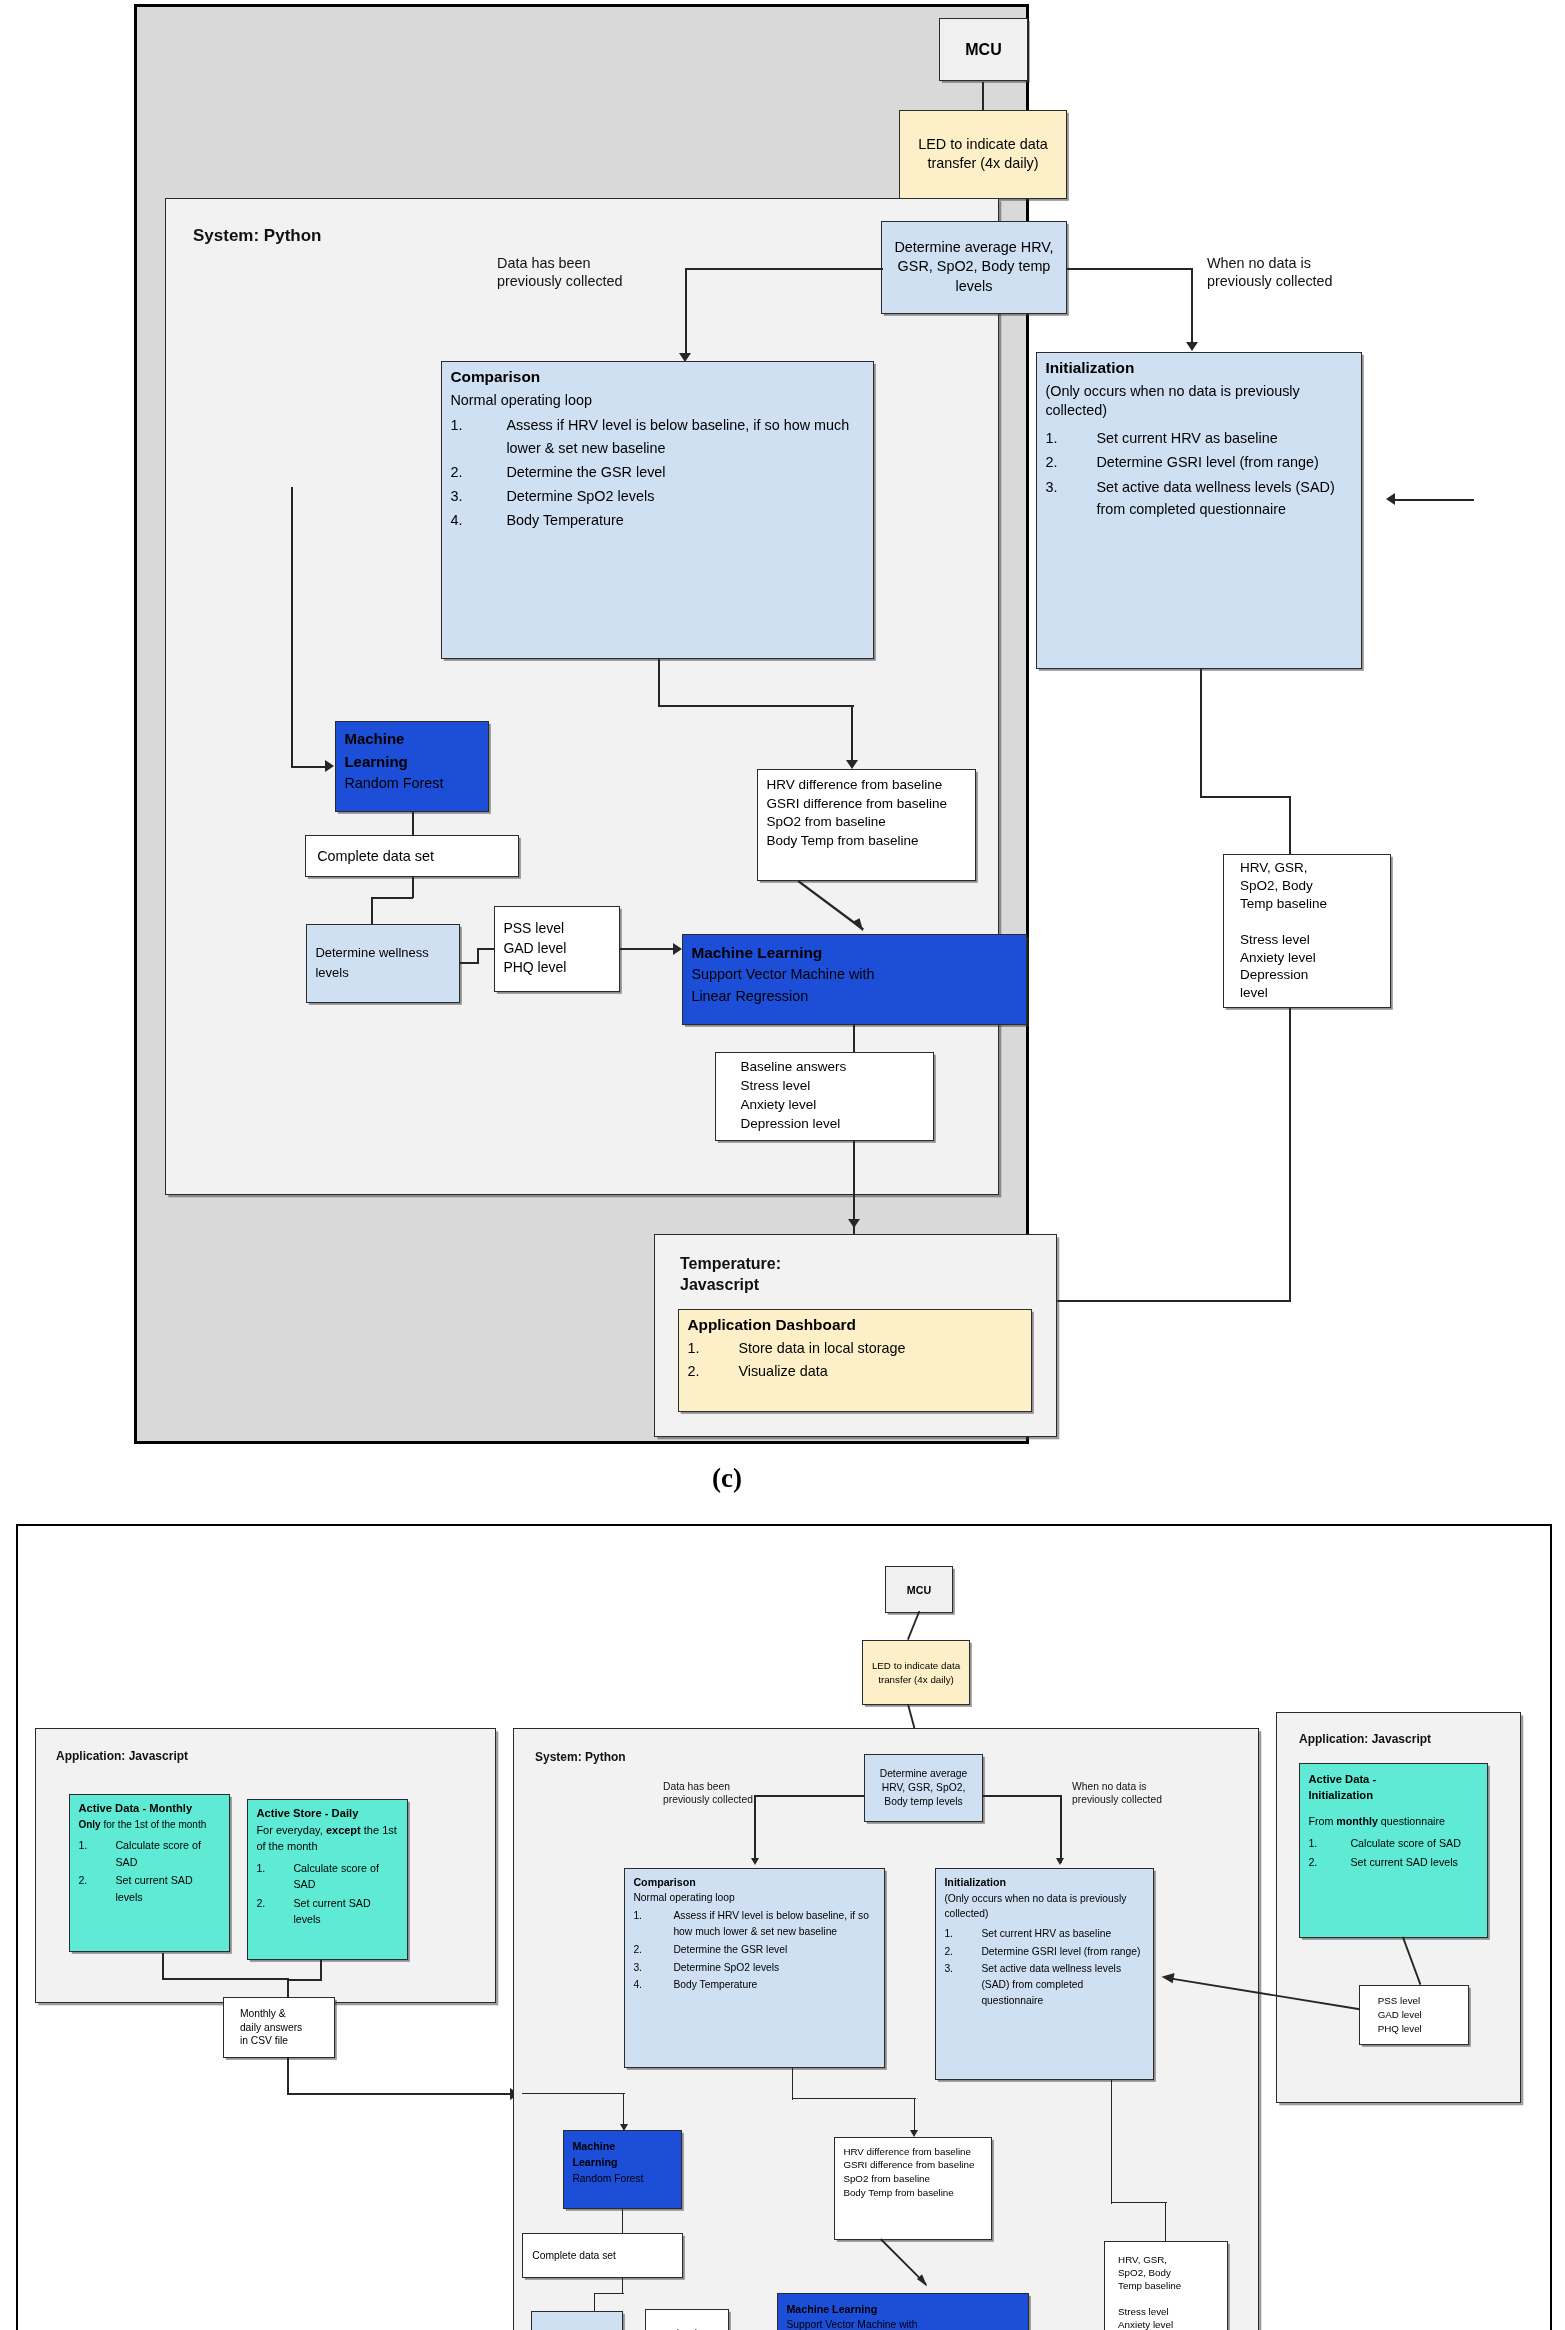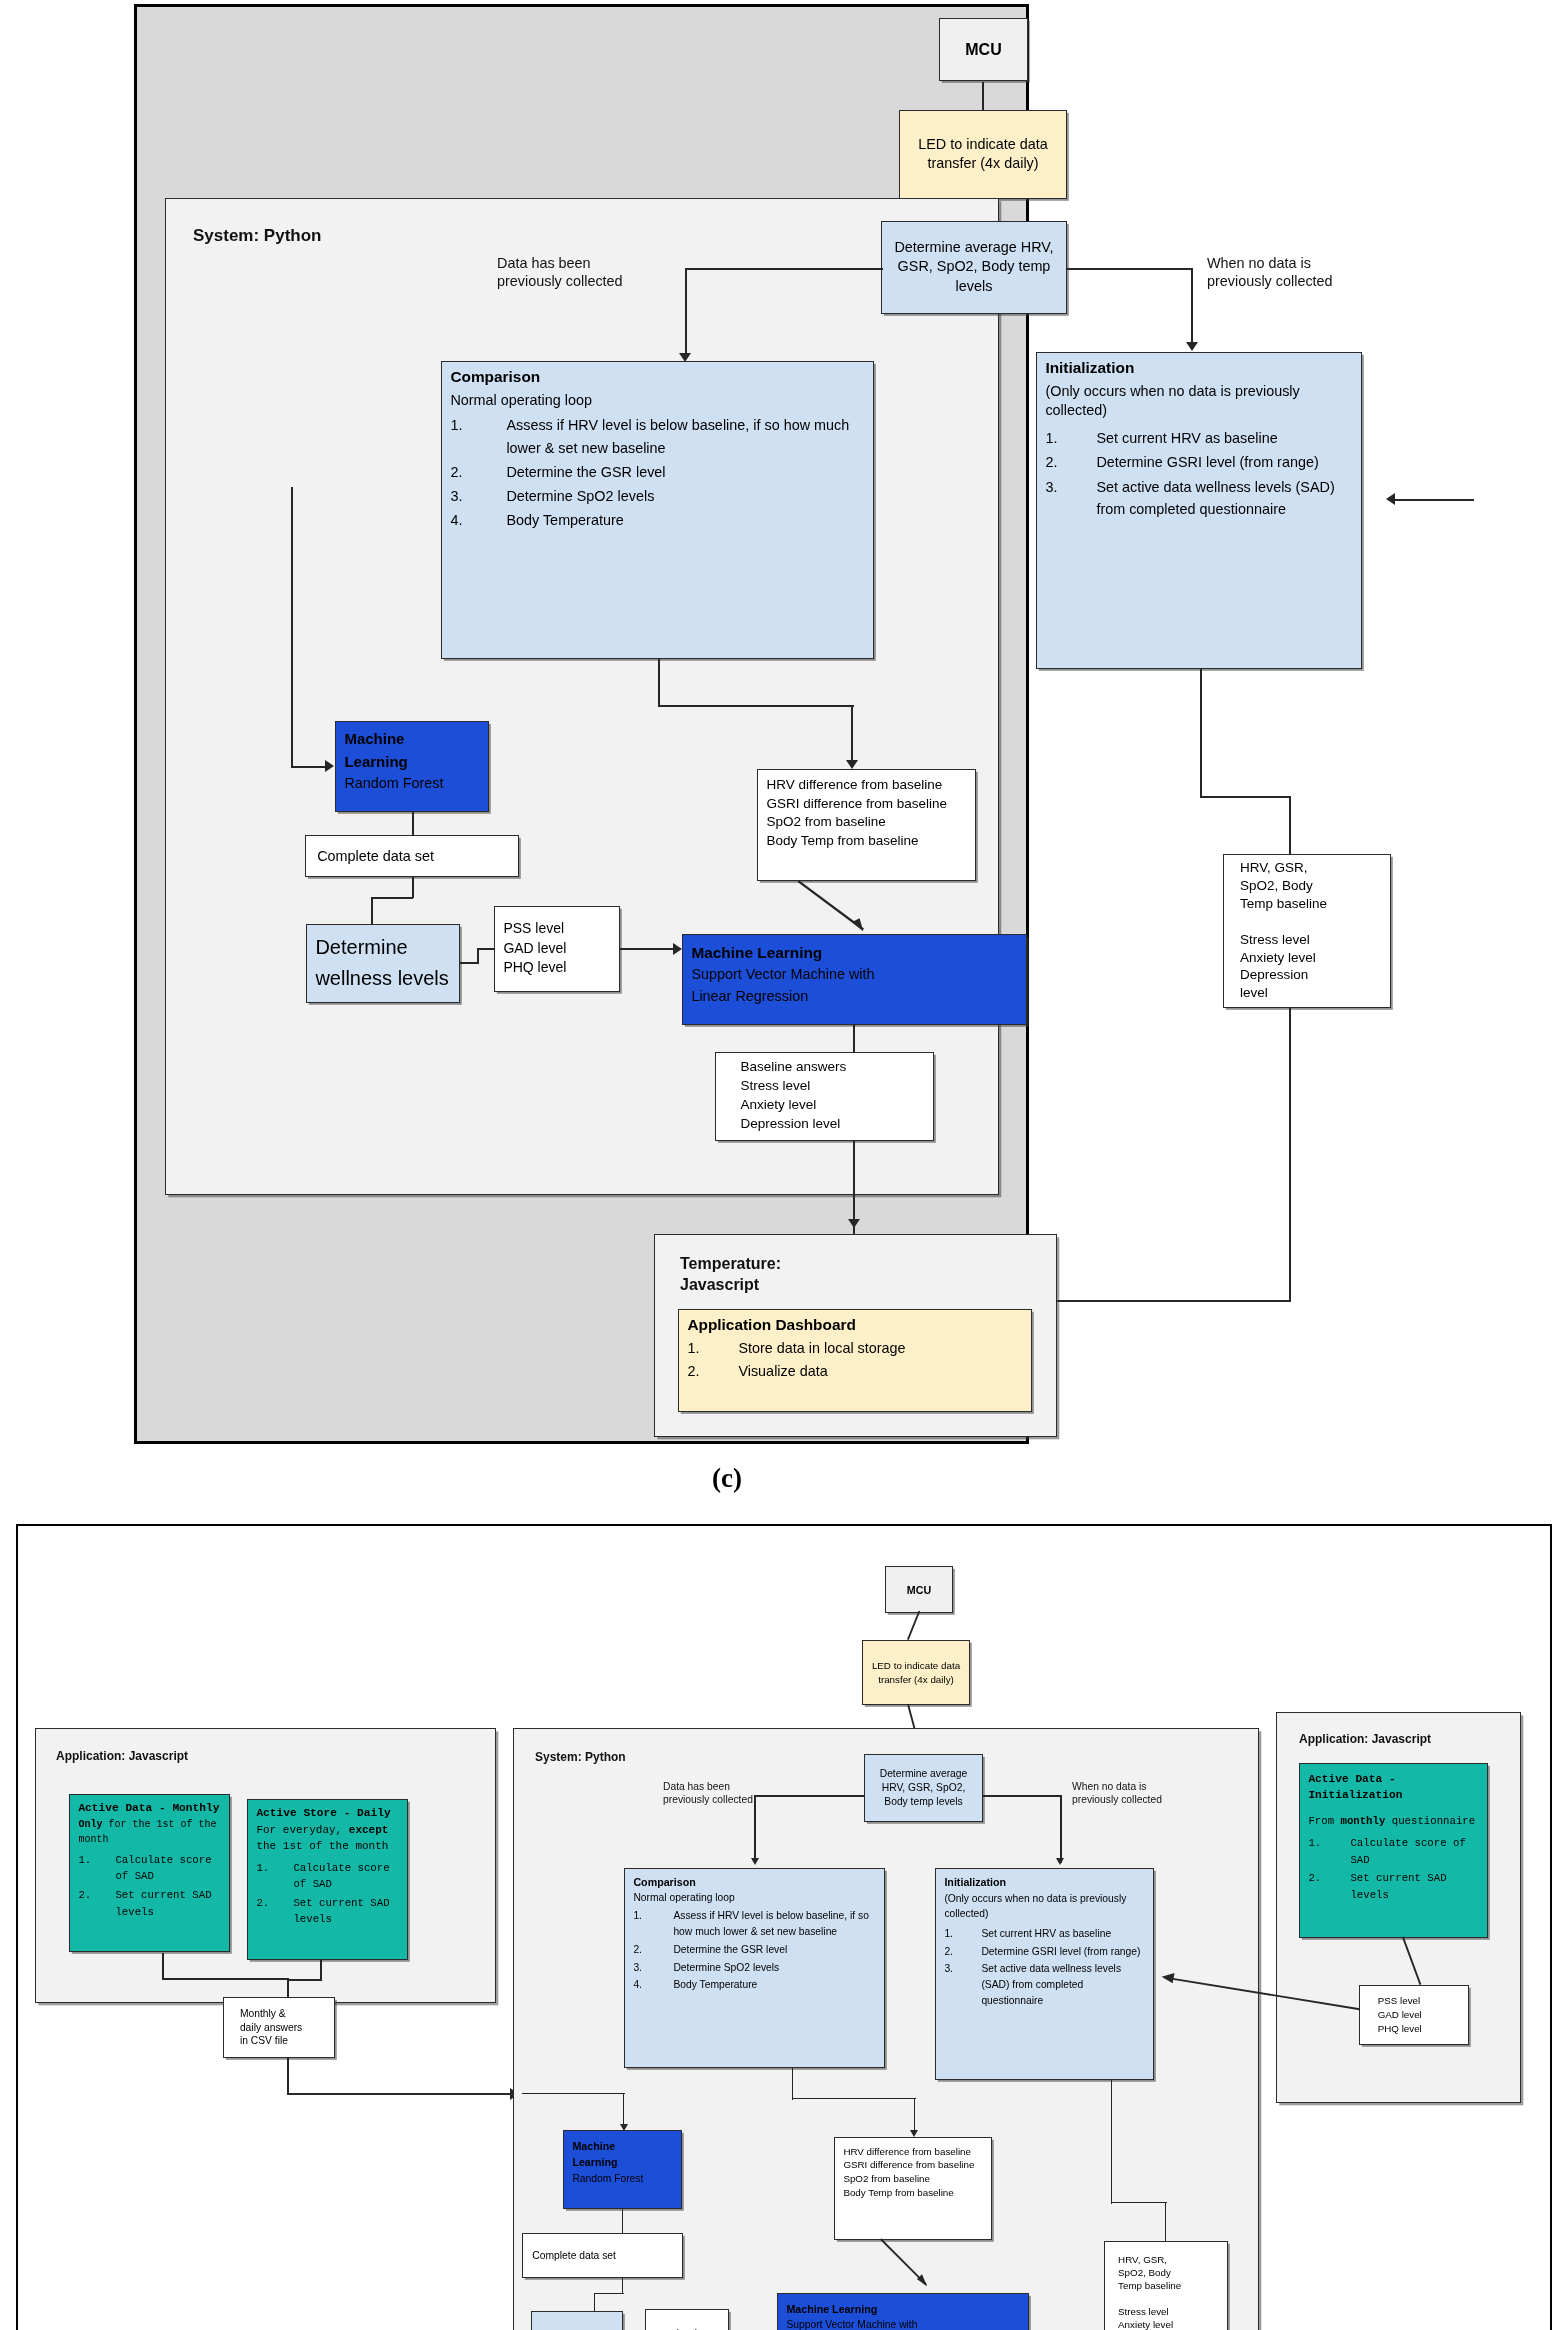--- a/index.html
+++ b/index.html
@@ -74,21 +74,21 @@
   ol.numlist li { display: flex; margin-bottom: 1.9px; }
   ol.numlist li .num { flex: 0 0 auto; text-align: left; }
   ol.numlist li .txt { flex: 1 1 auto; }
 
   
   .fill-white { background: #ffffff; }
   .fill-grey  { background: #f0f0f0; }
   .fill-yellow{ background: #fdf0c8; }
   .fill-blue  { background: #cfe0f3; }
   .fill-purple{ background: #1d4ed8; }
-  .fill-pink  { background: #14b8a6; font-family: Liberation Mono, monospace; }
+  .fill-pink  { background: #5eead4; }
 </style>
 </head>
 <body>
 
 <div id="page">
 
   <div class="panel-outer" style="left:134px; top:3.7px; width:895px; height:1440px;">
 
     <div class="node fill-grey" style="left:802px; top:11.7px; width:89px; height:63px; display:flex; align-items:center; justify-content:center;">
       <span style="font-size:16px; font-weight:bold;">MCU</span>
@@ -186,21 +186,21 @@
 
     <div class="node fill-white" style="left:168px; top:828px; width:214px; height:42px; display:flex; align-items:center; padding-left:11.2px;">
       <span style="font-size:14.4px;">Complete data set</span>
     </div>
 
     <div class="ln lnv" style="left:275px; top:870px; height:21px;"></div>
     <div class="ln lnh" style="left:234px; top:890px; width:42px;"></div>
     <div class="ln lnv" style="left:234px; top:890px; height:29px;"></div>
 
     <div class="node fill-blue pad" style="left:169px; top:917px; width:154px; height:79px; display:flex; align-items:center;">
-      <span style="font-size:20px; line-height:1.55;">Determine wellness levels</span>
+      <span style="font-size:13px; line-height:1.55;">Determine wellness levels</span>
     </div>
 
     <div class="ln lnh" style="left:323px; top:955px; width:18.6px;"></div>
     <div class="ln lnv" style="left:340px; top:941px; height:15px;"></div>
     <div class="ln lnh" style="left:340px; top:941px; width:18.6px;"></div>
 
     <div class="node fill-white pad" style="left:357px; top:899px; width:126px; height:86px; display:flex; align-items:center;">
       <span style="font-size:14px; line-height:1.4; white-space:pre-line;">PSS level
 GAD level
 PHQ level</span>

